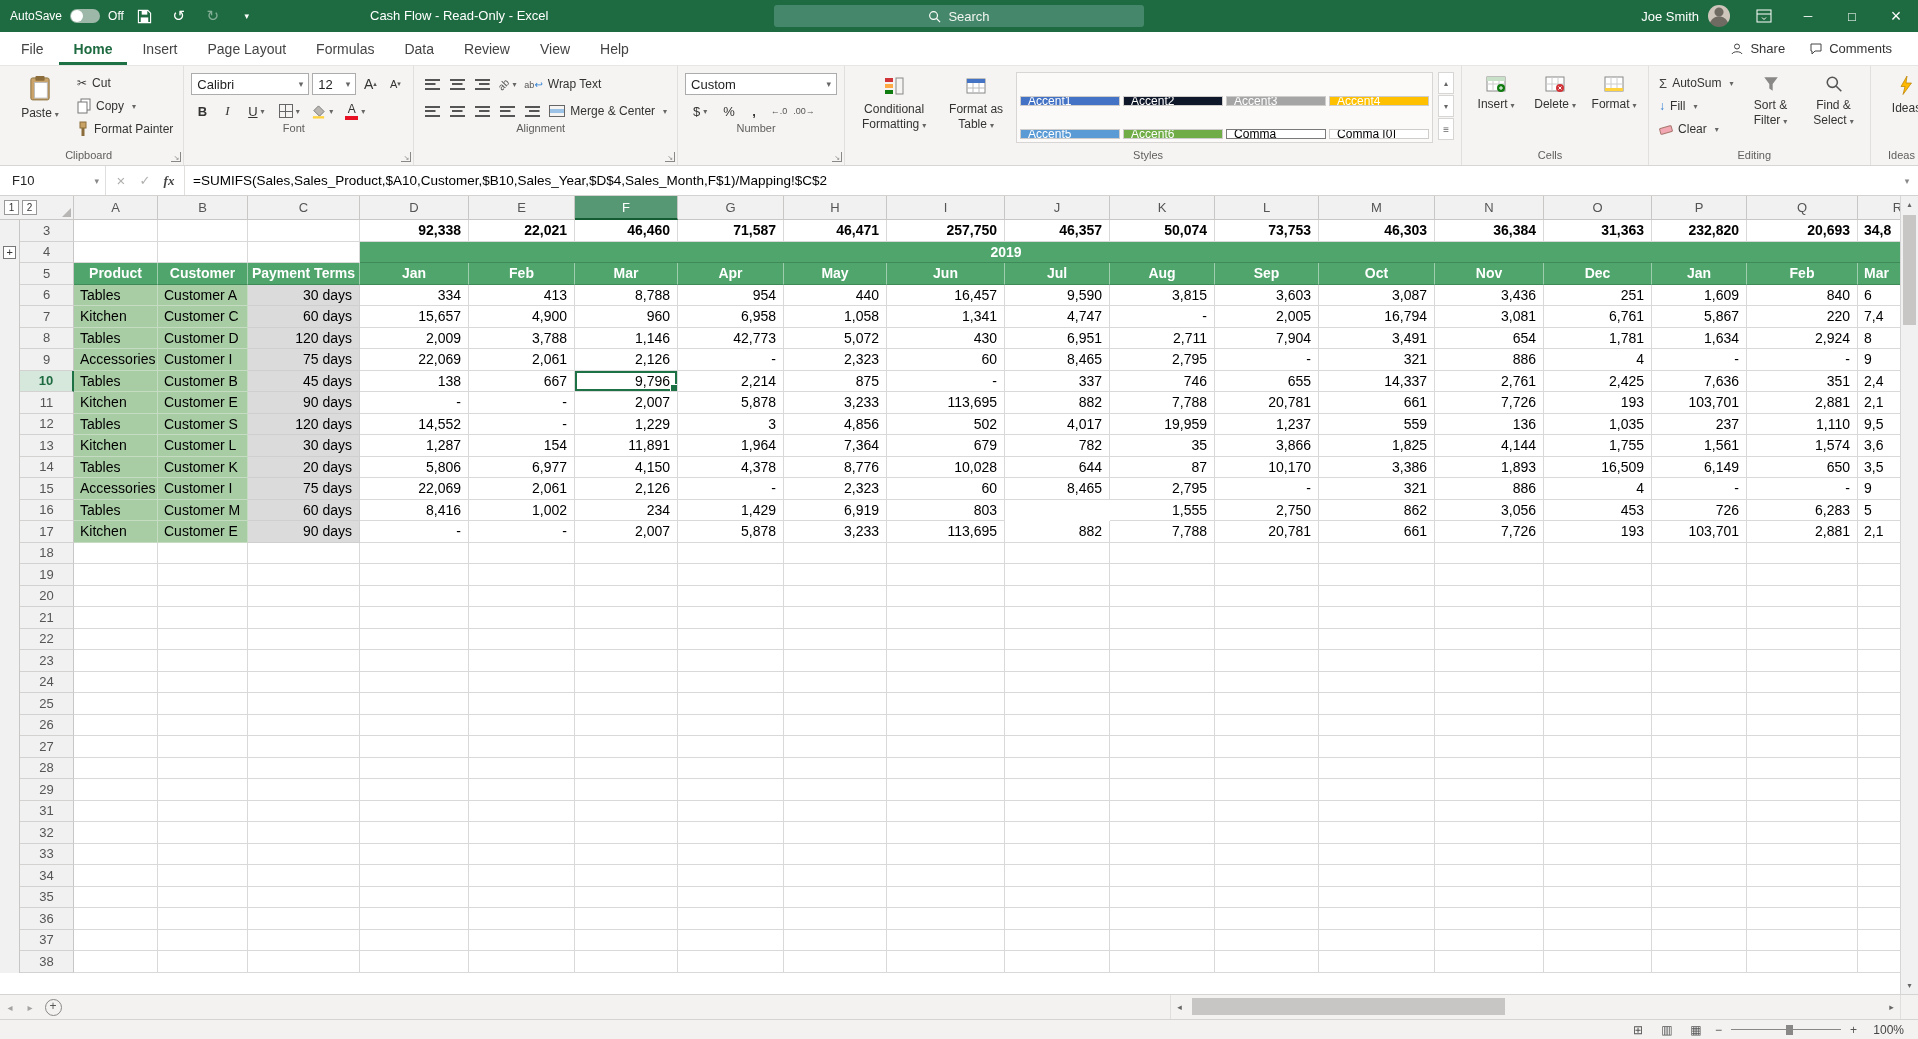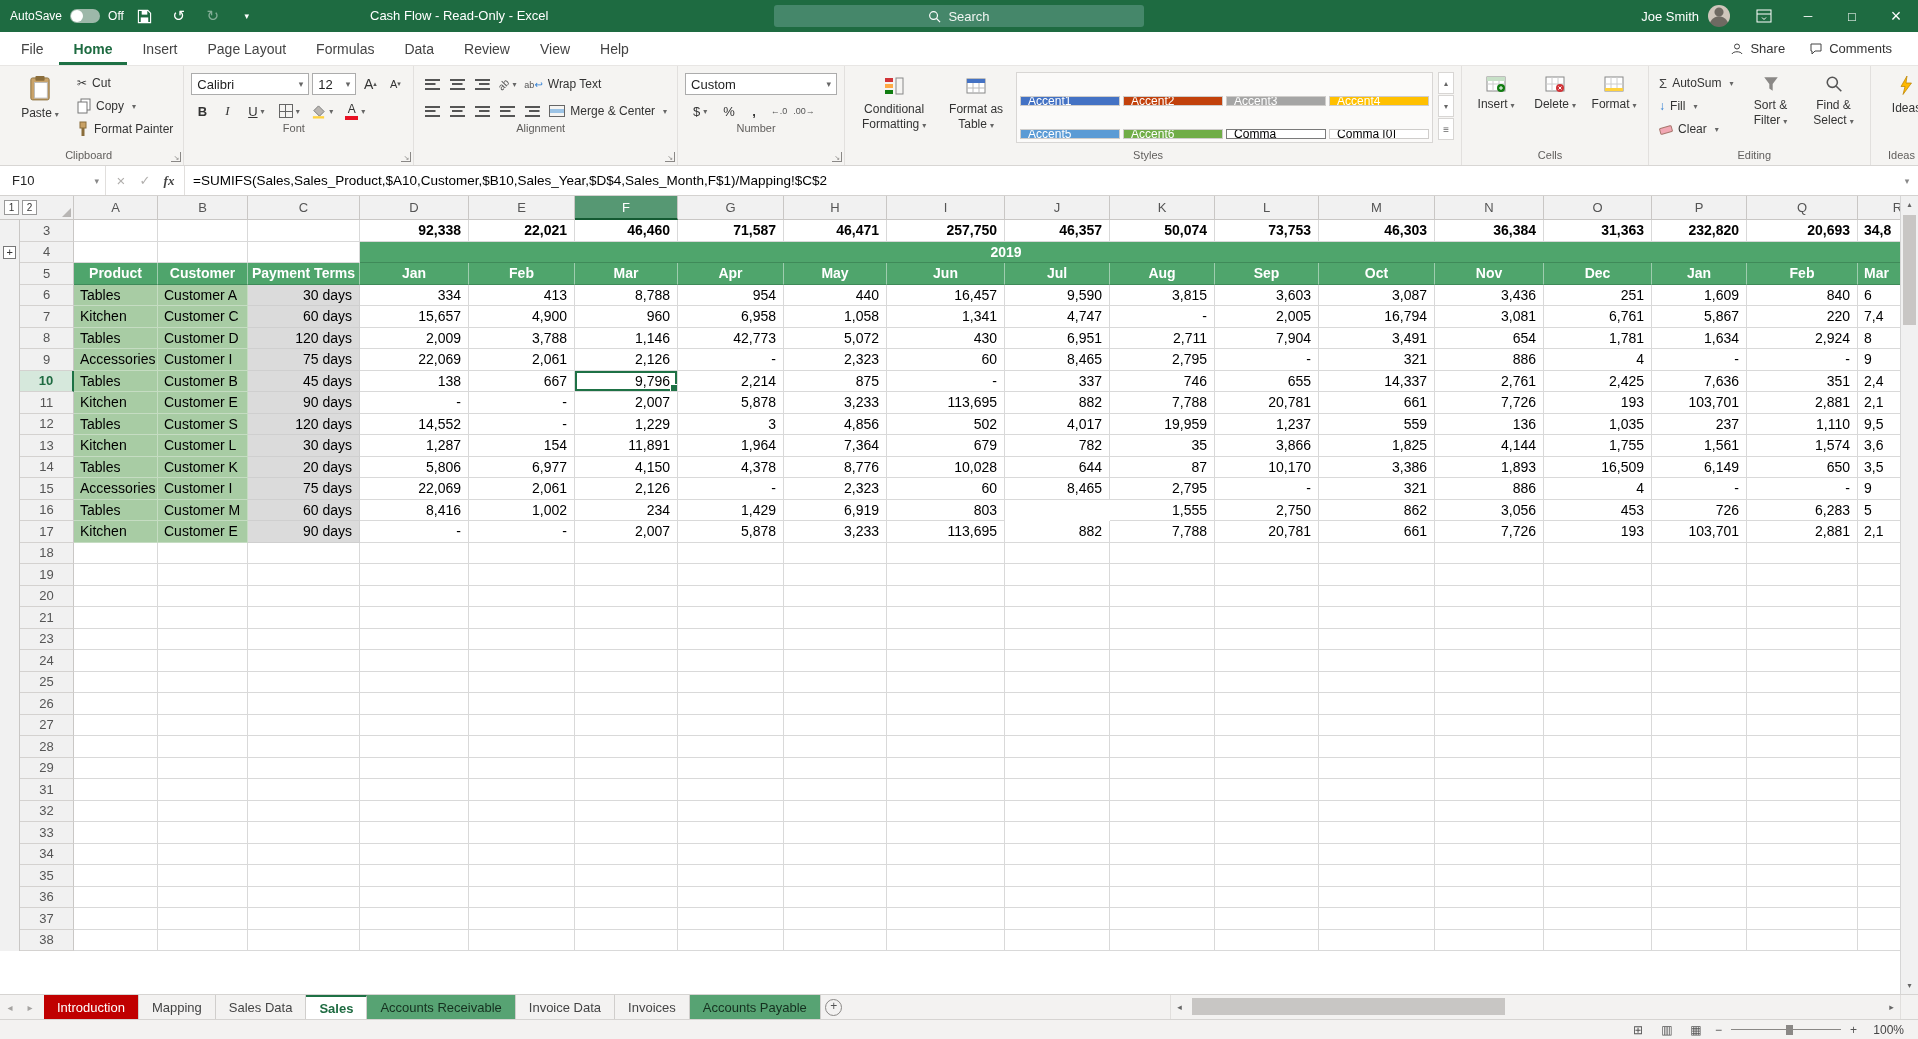--- a/index.html
+++ b/index.html
@@ -385,21 +385,21 @@
         <div class="bigbtn" style="width:70px">
           <svg width="22" height="22" viewBox="0 0 22 22">
               <rect x="2" y="4" width="18" height="14" fill="#fff" stroke="#888"></rect>
               <rect x="2" y="4" width="18" height="4" fill="#4472C4"></rect>
               <path d="M8 8v10M14 8v10M2 13h18" stroke="#bbb"></path>
             </svg>
           <span class="dd">Format as Table</span>
         </div>
         <div class="gal">
             <div class="galitem" style="background: rgb(68, 114, 196); color: rgb(255, 255, 255);">Accent1</div>
-            <div class="galitem" style="background: #c2410c; color: rgb(255, 255, 255);">Accent2</div>
+            <div class="galitem" style="background: #0f172a; color: rgb(255, 255, 255);">Accent2</div>
             <div class="galitem" style="background: rgb(165, 165, 165); color: rgb(255, 255, 255);">Accent3</div>
             <div class="galitem" style="background: rgb(255, 192, 0); color: rgb(255, 255, 255);">Accent4</div>
             <div class="galitem" style="background: rgb(91, 155, 213); color: rgb(255, 255, 255);">Accent5</div>
             <div class="galitem" style="background: rgb(112, 173, 71); color: rgb(255, 255, 255);">Accent6</div>
             <div class="galitem" style="background: rgb(255, 255, 255); color: rgb(0, 0, 0); border: 1.5px solid rgb(122, 122, 122);">Comma</div>
             <div class="galitem" style="background: rgb(255, 255, 255); color: rgb(0, 0, 0);">Comma [0]</div>
           </div>
         <div class="galscroll">
           <span class="ico-arrow-up"></span>
           <span class="ico-arrow-down"></span>
@@ -936,20 +936,42 @@
             <div class="c blank" style="width: 104px;"></div>
             <div class="c blank" style="width: 116px;"></div>
             <div class="c blank" style="width: 109px;"></div>
             <div class="c blank" style="width: 108px;"></div>
             <div class="c blank" style="width: 95px;"></div>
             <div class="c blank" style="width: 111px;"></div>
             <div class="c blank" style="width: 80px;"></div>
           </div>
           <div class="grow">
             <div class="gut"></div>
+            <div class="rowh">22</div>
+            <div class="c blank" style="width: 84px;"></div>
+            <div class="c blank" style="width: 90px;"></div>
+            <div class="c blank" style="width: 112px;"></div>
+            <div class="c blank" style="width: 109px;"></div>
+            <div class="c blank" style="width: 106px;"></div>
+            <div class="c blank" style="width: 103px;"></div>
+            <div class="c blank" style="width: 106px;"></div>
+            <div class="c blank" style="width: 103px;"></div>
+            <div class="c blank" style="width: 118px;"></div>
+            <div class="c blank" style="width: 105px;"></div>
+            <div class="c blank" style="width: 105px;"></div>
+            <div class="c blank" style="width: 104px;"></div>
+            <div class="c blank" style="width: 116px;"></div>
+            <div class="c blank" style="width: 109px;"></div>
+            <div class="c blank" style="width: 108px;"></div>
+            <div class="c blank" style="width: 95px;"></div>
+            <div class="c blank" style="width: 111px;"></div>
+            <div class="c blank" style="width: 80px;"></div>
+          </div>
+          <div class="grow">
+            <div class="gut"></div>
             <div class="rowh">23</div>
             <div class="c blank" style="width: 84px;"></div>
             <div class="c blank" style="width: 90px;"></div>
             <div class="c blank" style="width: 112px;"></div>
             <div class="c blank" style="width: 109px;"></div>
             <div class="c blank" style="width: 106px;"></div>
             <div class="c blank" style="width: 103px;"></div>
             <div class="c blank" style="width: 106px;"></div>
             <div class="c blank" style="width: 103px;"></div>
             <div class="c blank" style="width: 118px;"></div>
@@ -1276,30 +1298,20 @@
     <div class="vscroll">
       <span class="vs-up"></span>
       <span class="vs-thumb"></span>
       <span class="vs-down"></span>
     </div>
   </div>
 
   <div class="tabstrip">
     <span class="tnav tnav-l"></span>
     <span class="tnav tnav-r"></span>
-    <div class="stabs">
-        <div class="stab red">Introduction</div>
-        <div class="stab">Mapping</div>
-        <div class="stab">Sales Data</div>
-        <div class="stab active">Sales</div>
-        <div class="stab green">Accounts Receivable</div>
-        <div class="stab">Invoice Data</div>
-        <div class="stab">Invoices</div>
-        <div class="stab green">Accounts Payable</div>
-      </div>
     <span class="addsheet"></span>
     <div class="hscroll">
       <span class="hs-arrow">◂</span>
       <div class="hs-track">
           <span class="hs-thumb"></span>
         </div>
       <span class="hs-arrow">▸</span>
     </div>
     <div class="hcorner"></div>
   </div>

